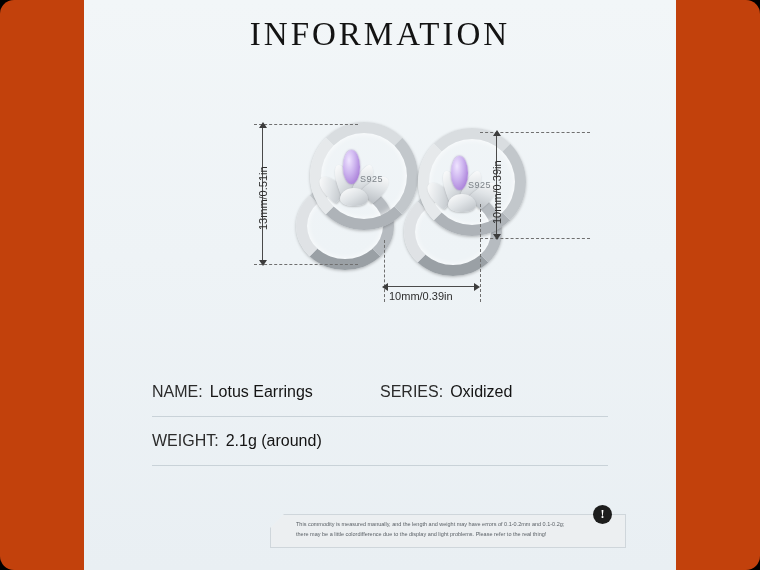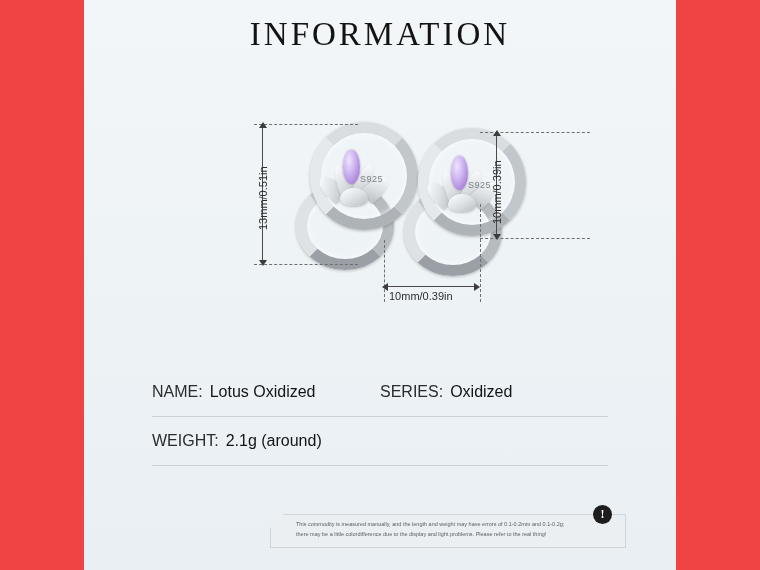--- a/index.html
+++ b/index.html
@@ -10,21 +10,22 @@
   body {
     width: 760px;
     height: 570px;
     overflow: hidden;
     font-family: "Liberation Sans", sans-serif;
   }
   .stage {
     position: relative;
     width: 760px;
     height: 570px;
-    background: #ef4444;
+    background: #c2410c;
+    border-radius: 14px;
   }
   .card {
     position: absolute;
     left: 84px;
     top: 0;
     width: 592px;
     height: 570px;
     background: linear-gradient(180deg, #f2f6f8 0%, #eef3f6 45%, #e9eff3 100%);
   }
   .title {
@@ -255,21 +256,21 @@
       <div class="mline h" style="left:302px; top:186px; width:92px;"></div>
       <div class="arrowhead ah-left" style="left:298px; top:183px;"></div>
       <div class="arrowhead ah-right" style="left:390px; top:183px;"></div>
       <div class="mlabel" style="left:305px; top:190px;">10mm/0.39in</div>
     </div>
 
     <div class="specs">
       <div class="spec-row">
         <div class="spec-cell">
           <span class="spec-key">NAME:</span>
-          <span class="spec-val">Lotus Oxidized</span>
+          <span class="spec-val">Lotus Earrings</span>
         </div>
         <div class="spec-cell">
           <span class="spec-key">SERIES:</span>
           <span class="spec-val">Oxidized</span>
         </div>
       </div>
       <div class="spec-row">
         <div class="spec-cell">
           <span class="spec-key">WEIGHT:</span>
           <span class="spec-val">2.1g (around)</span>

